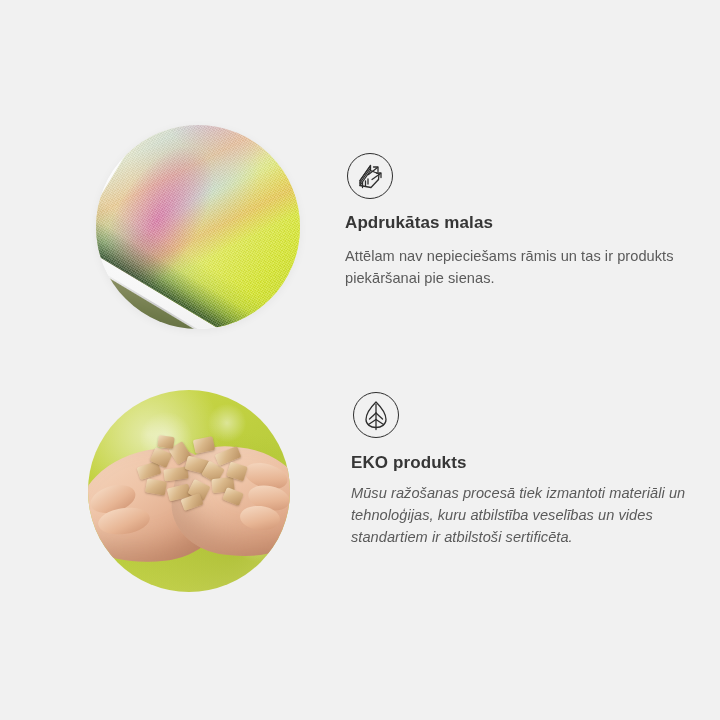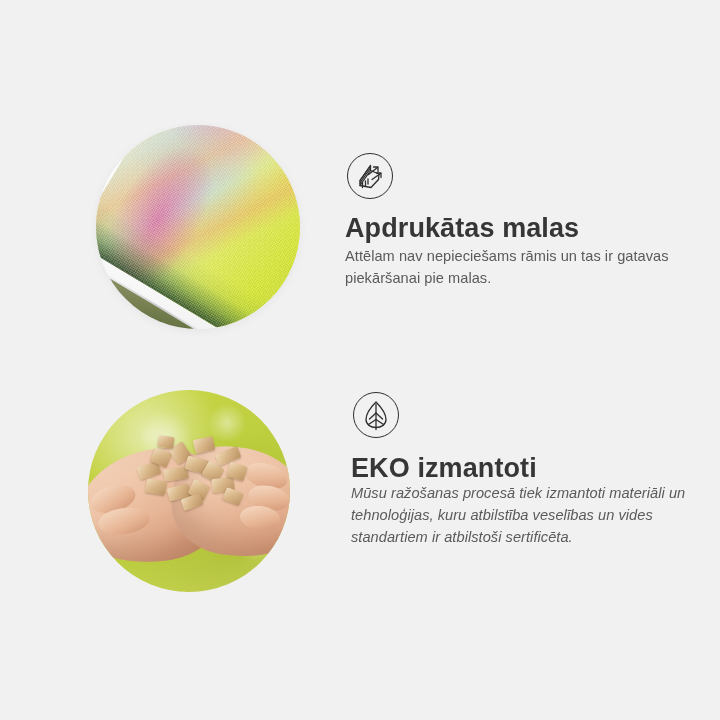--- a/index.html
+++ b/index.html
@@ -179,21 +179,21 @@
     box-sizing: border-box;
   }
   .icon-badge svg { display: block; }
 
   #icon-edges { left: 347px; top: 153px; }
   #icon-eco   { left: 353px; top: 392px; }
 
   
   .feature-title {
     position: absolute;
-    font-size: 27px;
+    font-size: 17px;
     font-weight: 700;
     color: #363636;
     letter-spacing: 0.1px;
     white-space: nowrap;
   }
   .feature-desc {
     position: absolute;
     font-size: 14.6px;
     line-height: 22px;
     color: #5a5a5a;
@@ -234,21 +234,21 @@
       <path d="M22.5 16.5 L31 20 L30.5 25.5"></path>
 
       <path d="M20.5 20.5 L29.5 13.5"></path>
       <path d="M25.5 13 L30 13 L30 17.5"></path>
       <path d="M24 25.5 L32.5 19.5"></path>
       <path d="M28.5 19 L33 19 L33 23.5"></path>
     </svg>
   </div>
 
   <div class="feature-title" id="title-edges">Apdrukātas malas</div>
-  <div class="feature-desc" id="desc-edges">Attēlam nav nepieciešams rāmis un tas ir gatavas piekāršanai pie malas.</div>
+  <div class="feature-desc" id="desc-edges">Attēlam nav nepieciešams rāmis un tas ir produkts piekāršanai pie sienas.</div>
 
   <div class="photo-circle" id="photo-eco">
     <div class="bokeh b1"></div>
     <div class="bokeh b2"></div>
     <div class="bokeh b3"></div>
     <div class="bokeh b4"></div>
 
     <div class="hand-left"></div>
     <div class="hand-right"></div>
 
@@ -286,16 +286,16 @@
 
       <path d="M22 11.5 L22 36.5"></path>
 
       <path d="M22 20 L15.5 26"></path>
       <path d="M22 20 L28.5 26"></path>
       <path d="M22 26.5 L14.5 31.5"></path>
       <path d="M22 26.5 L29.5 31.5"></path>
     </svg>
   </div>
 
-  <div class="feature-title" id="title-eco">EKO izmantoti</div>
+  <div class="feature-title" id="title-eco">EKO produkts</div>
   <div class="feature-desc" id="desc-eco">Mūsu ražošanas procesā tiek izmantoti materiāli un tehnoloģijas, kuru atbilstība veselības un vides standartiem ir atbilstoši sertificēta.</div>
 
 </div>
 
 </body></html>

